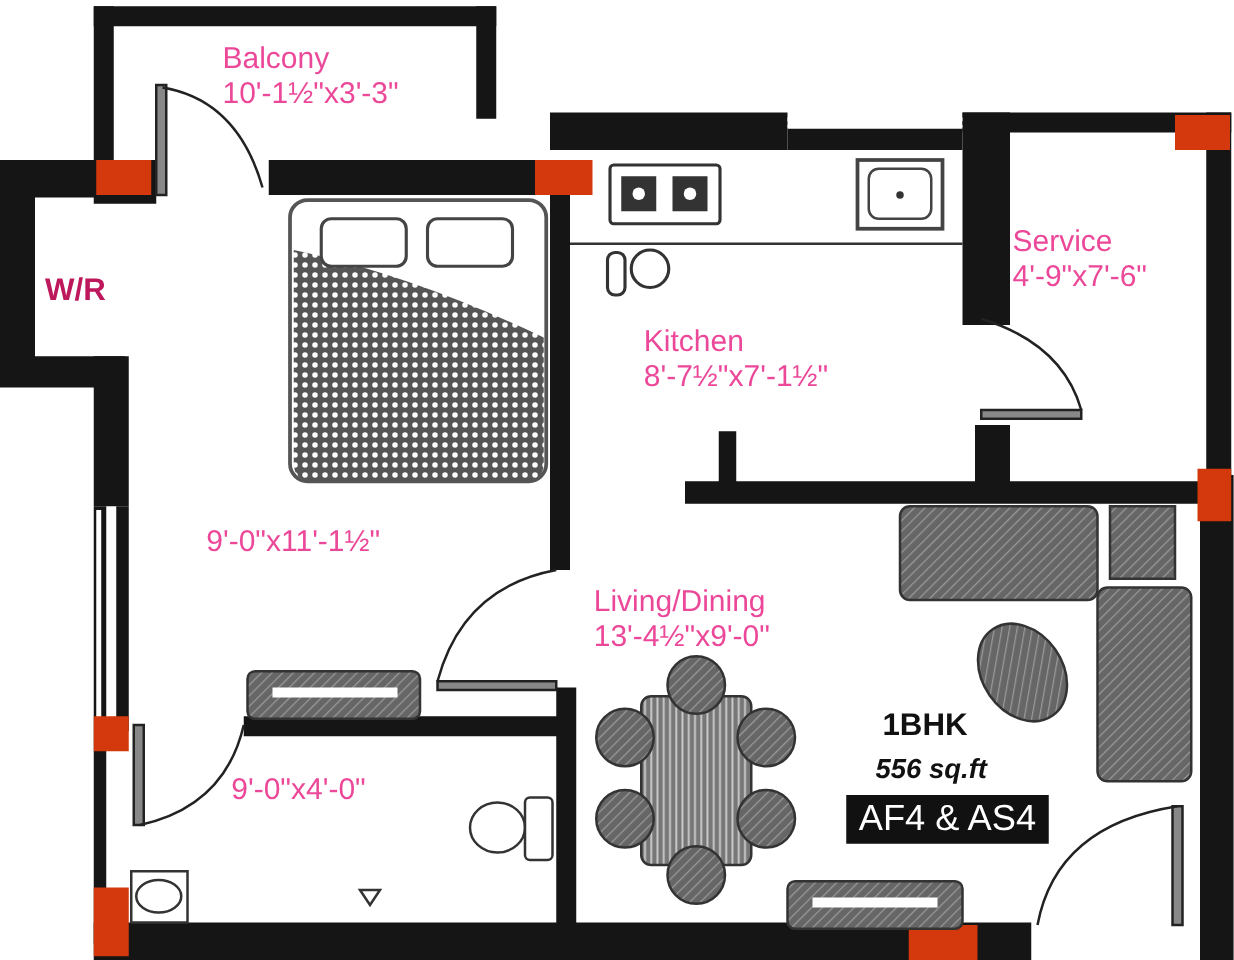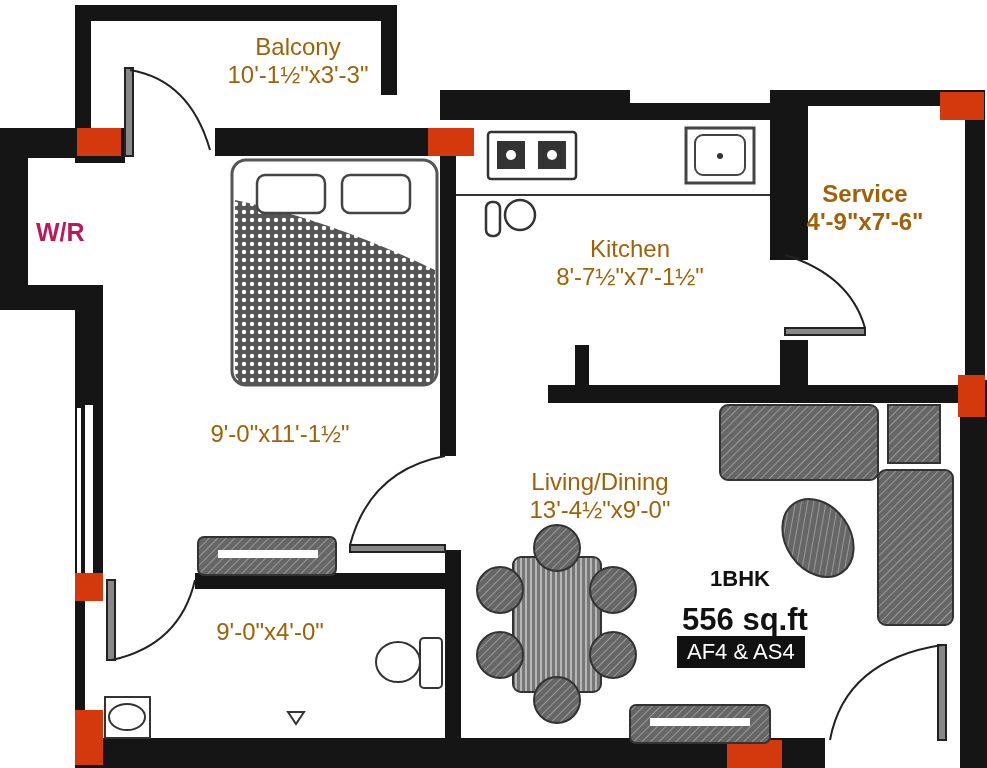--- a/index.html
+++ b/index.html
@@ -1,23 +1,23 @@
 <!DOCTYPE html>
 <html><head>
 <meta charset="utf-8">
 <style>
   html, body { margin:0; padding:0; background:#ffffff; }
   body { width:987px; height:768px; position:relative; overflow:hidden; font-family:"Liberation Sans", sans-serif; }
   #plan { position:absolute; left:0; top:0; width:987px; height:768px; }
-  .label { position:absolute; text-align:center; color:#a16207; font-family:"Liberation Sans", sans-serif; line-height:1.15; }
+  .label { position:absolute; color:#ec4899; font-family:"Liberation Sans", sans-serif; line-height:1.15; }
   .label .name { font-size:24px; display:block; }
   .label .dim { font-size:24px; display:block; }
   .wr { position:absolute; font-size:25px; color:#be185d; font-weight:bold; font-family:Liberation Sans, sans-serif; }
   .unit-type { position:absolute; font-weight:bold; text-align:center; color:#111; font-family:"Liberation Sans", sans-serif; }
-  .badge { position:absolute; background:#111; color:#fff; font-size:22px; padding:3px 10px; font-family:"Liberation Sans", sans-serif; }
+  .badge { position:absolute; background:#111; color:#fff; font-size:29px; padding:3px 10px; font-family:"Liberation Sans", sans-serif; }
 </style>
 </head>
 <body>
 
 <svg id="plan" viewBox="0 0 987 768" xmlns="http://www.w3.org/2000/svg">
   <defs>
     <pattern id="dots" width="8" height="8" patternUnits="userSpaceOnUse">
       <rect width="8" height="8" fill="#555"></rect>
       <circle cx="4" cy="4" r="2.2" fill="#fff"></circle>
     </pattern>
@@ -161,40 +161,40 @@
     <ellipse cx="127" cy="717" rx="18" ry="13"></ellipse>
     <path d="M288 712 L304 712 L296 724 Z"></path>
   </g>
 </svg>
 
 <div class="label" style="left:178px; top:33px; width:240px;">
   <span class="name">Balcony</span>
   <span class="dim">10'-1½"x3'-3"</span>
 </div>
 
-<div class="label" style="left:515px; top:235px; width:230px;">
+<div class="label" style="left:515px; top:260px; width:230px;">
   <span class="name">Kitchen</span>
   <span class="dim">8'-7½"x7'-1½"</span>
 </div>
 
-<div class="label" style="left:780px; top:180px; width:170px;font-weight:bold;">
+<div class="label" style="left:810px; top:180px; width:170px;">
   <span class="name">Service</span>
   <span class="dim">4'-9"x7'-6"</span>
 </div>
 
 <div class="wr" style="left:36px; top:218px;">W/R</div>
 
 <div class="label" style="left:165px; top:420px; width:230px;">
   <span class="dim">9'-0"x11'-1½"</span>
 </div>
 
 <div class="label" style="left:475px; top:468px; width:250px;">
   <span class="name">Living/Dining</span>
   <span class="dim">13'-4½"x9'-0"</span>
 </div>
 
 <div class="label" style="left:185px; top:618px; width:170px;">
   <span class="dim">9'-0"x4'-0"</span>
 </div>
 
-<div class="unit-type" style="left:700px; top:566px; width:80px; font-size:22px;">1BHK</div>
-<div class="unit-type" style="left:680px; top:602px; width:130px; font-size:31px;">556 sq.ft</div>
+<div class="unit-type" style="left:700px; top:566px; width:80px; font-size:25px;">1BHK</div>
+<div class="unit-type" style="left:680px; top:602px; width:130px; font-size:22px;font-style:italic;">556 sq.ft</div>
 <div class="badge" style="left:677px; top:636px;">AF4 &amp; AS4</div>
 
 </body></html>

